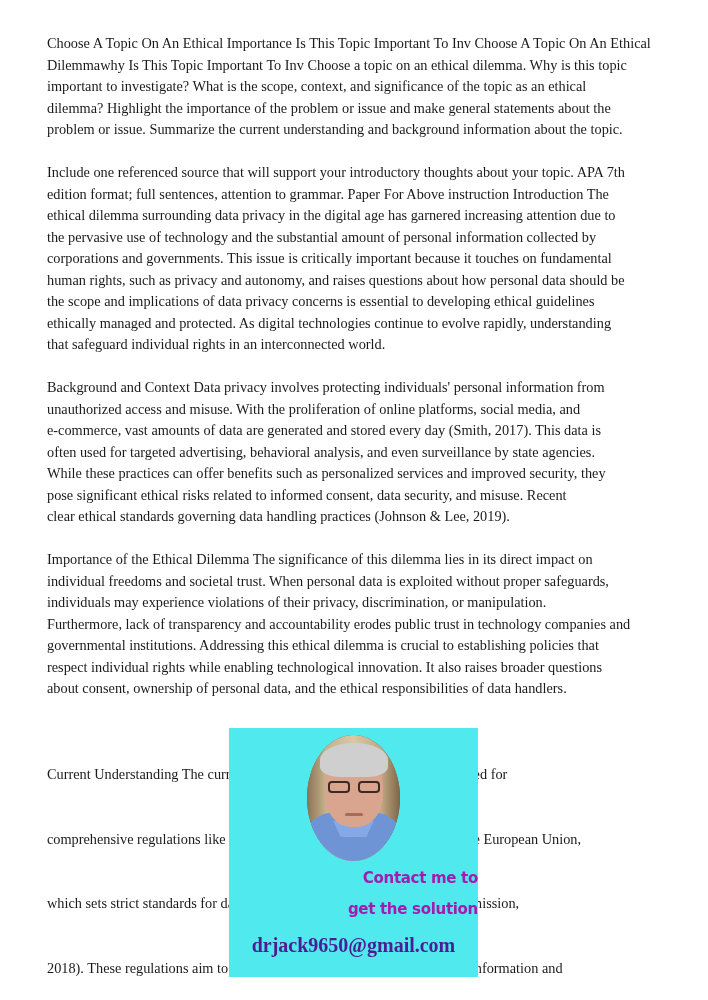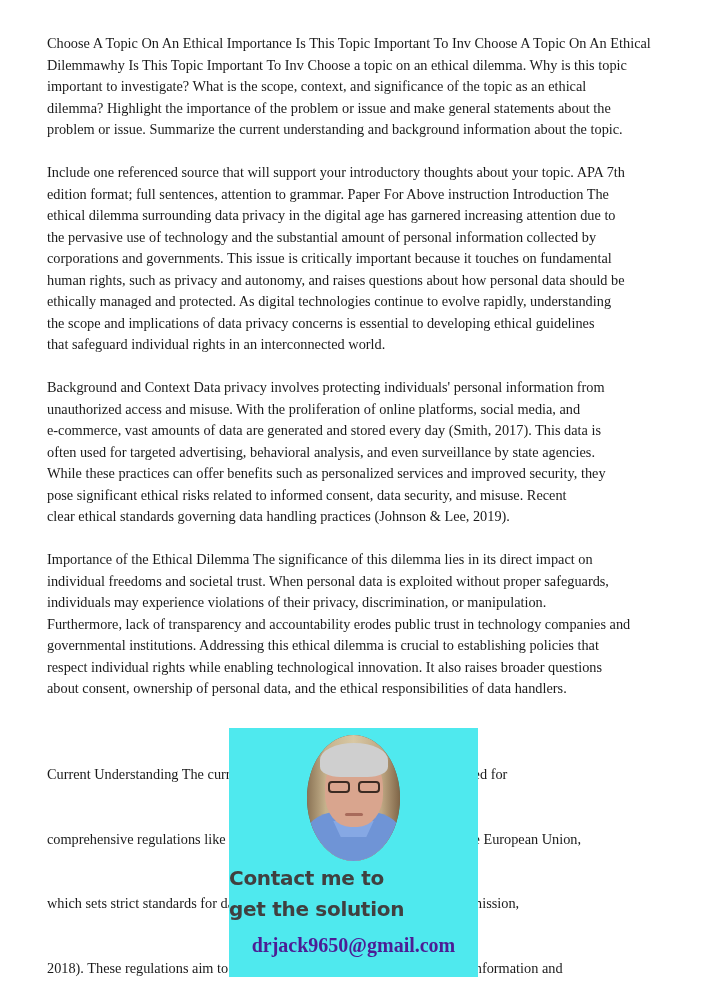--- a/index.html
+++ b/index.html
@@ -90,26 +90,26 @@
     .avatar .glasses .lens-r { right: 0; }
     .avatar .mouth {
       position: absolute; left: 38px; top: 78px; width: 18px; height: 3px;
       background: #a86a5a; border-radius: 2px;
     }
     .promo-heading {
       position: absolute;
       left: 0;
       top: 135px;
       width: 100%;
-      text-align: left;
+      text-align: right;
       font-family: "DejaVu Sans", sans-serif;
       font-weight: bold;
-      font-size: 20px;
+      font-size: 15px;
       line-height: 31px;
-      color: #404040;
+      color: #a21caf;
       letter-spacing: -0.3px;
     }
     .promo-heading .hline { display: block; }
     .promo-email {
       position: absolute;
       left: 0;
       top: 203px;
       width: 100%;
       text-align: center;
       font-family: "Liberation Serif", "DejaVu Serif", serif;
@@ -130,22 +130,22 @@
     <span class="line">dilemma? Highlight the importance of the problem or issue and make general statements about the</span>
     <span class="line">problem or issue. Summarize the current understanding and background information about the topic.</span>
   </p>
   <p class="para">
     <span class="line">Include one referenced source that will support your introductory thoughts about your topic. APA 7th</span>
     <span class="line">edition format; full sentences, attention to grammar. Paper For Above instruction Introduction The</span>
     <span class="line">ethical dilemma surrounding data privacy in the digital age has garnered increasing attention due to</span>
     <span class="line">the pervasive use of technology and the substantial amount of personal information collected by</span>
     <span class="line">corporations and governments. This issue is critically important because it touches on fundamental</span>
     <span class="line">human rights, such as privacy and autonomy, and raises questions about how personal data should be</span>
+    <span class="line">the scope and implications of data privacy concerns is essential to developing ethical guidelines</span>
     <span class="line">ethically managed and protected. As digital technologies continue to evolve rapidly, understanding</span>
-    <span class="line">the scope and implications of data privacy concerns is essential to developing ethical guidelines</span>
     <span class="line">that safeguard individual rights in an interconnected world.</span>
   </p>
   <p class="para">
     <span class="line">Background and Context Data privacy involves protecting individuals' personal information from</span>
     <span class="line">unauthorized access and misuse. With the proliferation of online platforms, social media, and</span>
     <span class="line">e-commerce, vast amounts of data are generated and stored every day (Smith, 2017). This data is</span>
     <span class="line">often used for targeted advertising, behavioral analysis, and even surveillance by state agencies.</span>
     <span class="line">While these practices can offer benefits such as personalized services and improved security, they</span>
     <span class="line">pose significant ethical risks related to informed consent, data security, and misuse. Recent</span>
     <span class="line">clear ethical standards governing data handling practices (Johnson &amp; Lee, 2019).</span>

